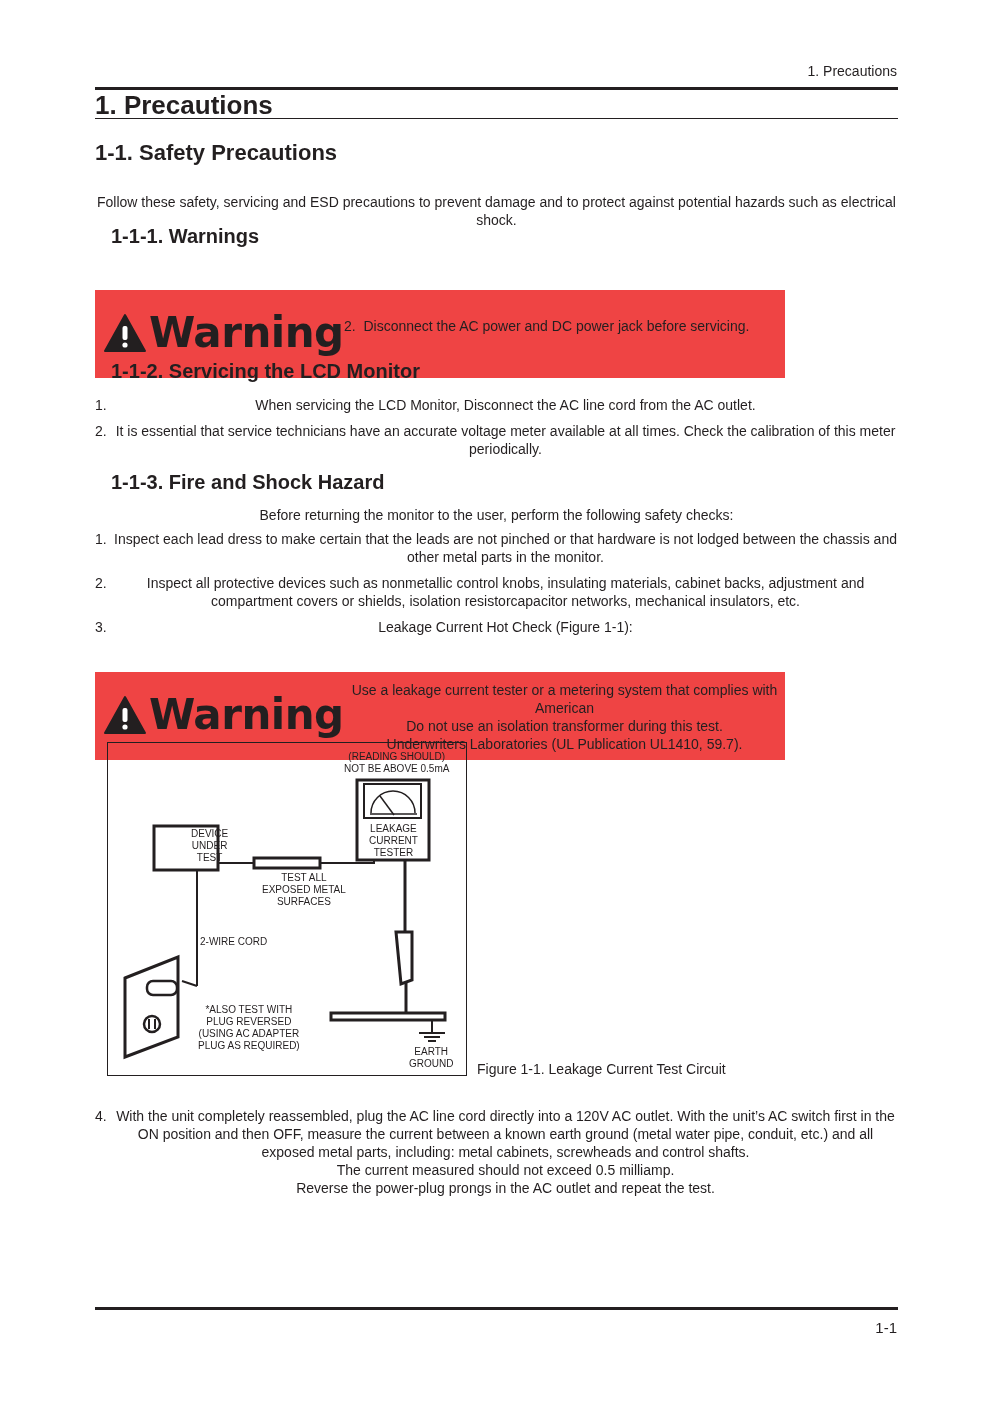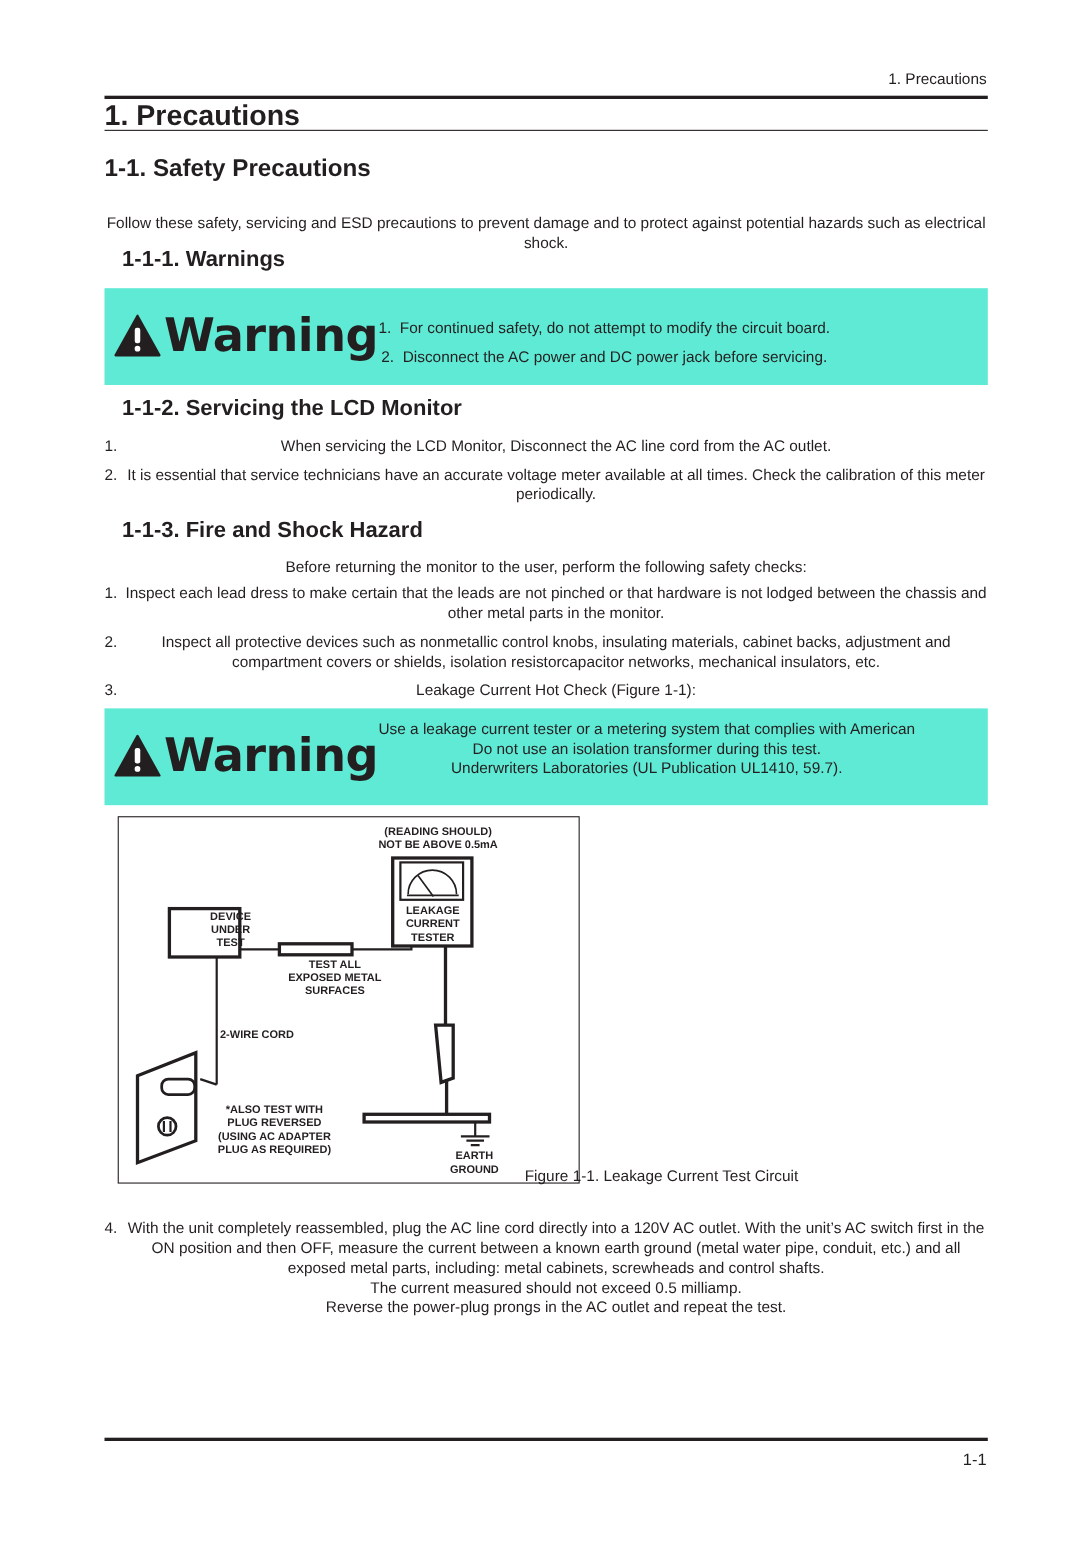--- a/index.html
+++ b/index.html
@@ -5,28 +5,28 @@
   html, body { margin:0; padding:0; background:#fff; }
   body { width:993px; height:1404px; position:relative; font-family:"Liberation Sans", sans-serif; color:#231f20; overflow:hidden; }
   .abs { position:absolute;text-align:center; }
   .running-head { right:96px; top:63px; font-size:14px; }
   .rule-top { left:95px; width:803px; top:87px; height:3px; background:#231f20; }
   .h1 { left:95px; top:90px; font-size:26px; font-weight:bold; }
   .rule-h1 { left:95px; width:803px; top:118px; height:1px; background:#231f20; }
   .h2 { left:95px; top:140px; font-size:22px; font-weight:bold; }
   .h3 { left:95px; font-size:20px; font-weight:bold;margin-left:16px; }
   .p { left:95px; width:803px; font-size:14px; line-height:18px; }
-  .warnbox { left:95px; width:803px; background:#5eead4; }
+  .warnbox { left:95px; width:690px; background:#ef4444;margin-top:28px; }
   .warn-logo { position:absolute; left:8px; display:flex; align-items:center; font-family:"DejaVu Sans", sans-serif; font-weight:bold; font-size:42px; letter-spacing:-0.5px; color:#231f20; }
   .warn-logo svg { margin-right:2px; }
   .warn-text { position:absolute; left:249px; font-size:14px; line-height:18px; }
   .list { left:95px; width:803px; font-size:14px; line-height:18px; margin:0; padding:0; list-style:none; }
   .list li { position:relative; padding-left:18px; }
   .list li .num { position:absolute; left:0; top:0; }
-  .figure { left:107px; top:742px; width:420px; height:334px; border:1.5px solid #231f20; box-sizing:border-box;font-weight:bold; }
+  .figure { left:107px; top:742px; width:360px; height:334px; border:1.5px solid #231f20; box-sizing:border-box; }
   .fig-caption { left:477px; top:1061px; font-size:14px; }
   .diag-label { position:absolute; font-size:10px; line-height:12px; color:#231f20; }
   .rule-bottom { left:95px; width:803px; top:1307px; height:3px; background:#231f20; }
   .page-num { right:96px; top:1319px; font-size:15px; }
 </style>
 </head>
 <body>
 
 <div class="abs running-head">1. Precautions</div>
 <div class="abs rule-top"></div>
@@ -41,21 +41,20 @@
 <div class="abs warnbox" style="top:262px;height:88px;">
   <div class="warn-logo" style="top:18px;">
     <svg width="44" height="40" viewBox="0 0 44 40">
       <path d="M22 2 L42 38 L2 38 Z" fill="#231f20" stroke="#231f20" stroke-width="2" stroke-linejoin="round"></path>
       <rect x="19.5" y="13" width="5" height="14" rx="2" fill="#fff"></rect>
       <circle cx="22" cy="32" r="2.6" fill="#fff"></circle>
     </svg>
     <span>Warning</span>
   </div>
   <div class="warn-text" style="top:23px;line-height:26px;">
-    <div><span>1.</span>&nbsp; <span>For continued safety, do not attempt to modify the circuit board.</span></div>
     <div><span>2.</span>&nbsp; <span>Disconnect the AC power and DC power jack before servicing.</span></div>
   </div>
 </div>
 
 <div class="abs h3" style="top:360px;">1-1-2. Servicing the LCD Monitor</div>
 <ul class="abs list" style="top:396px;">
   <li style="margin-bottom:8px;"><span class="num">1.</span><span>When servicing the LCD Monitor,  Disconnect the AC line cord from the AC outlet.</span></li>
   <li><span class="num">2.</span><span>It is essential that service technicians have an accurate voltage meter available at all times. Check the calibration of this meter periodically.</span></li>
 </ul>
 

